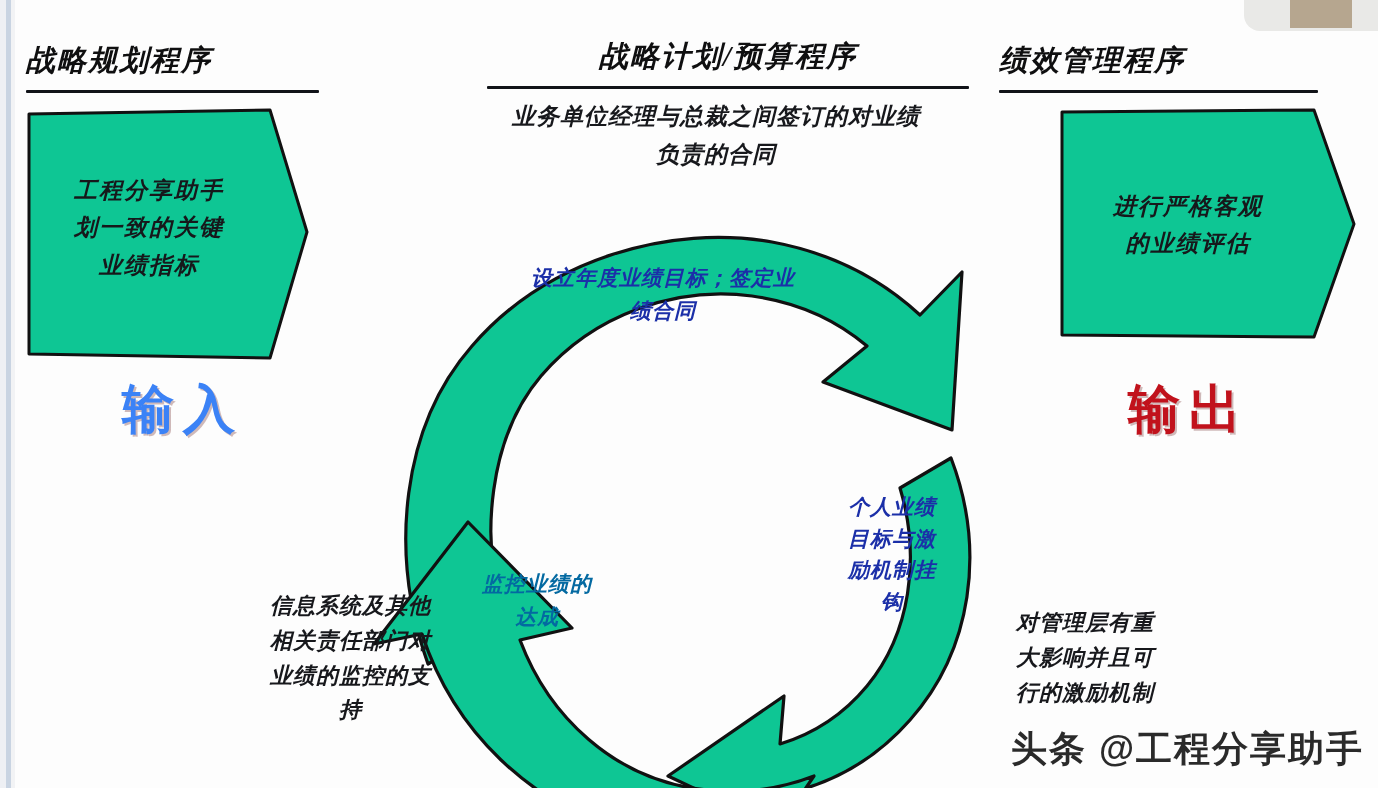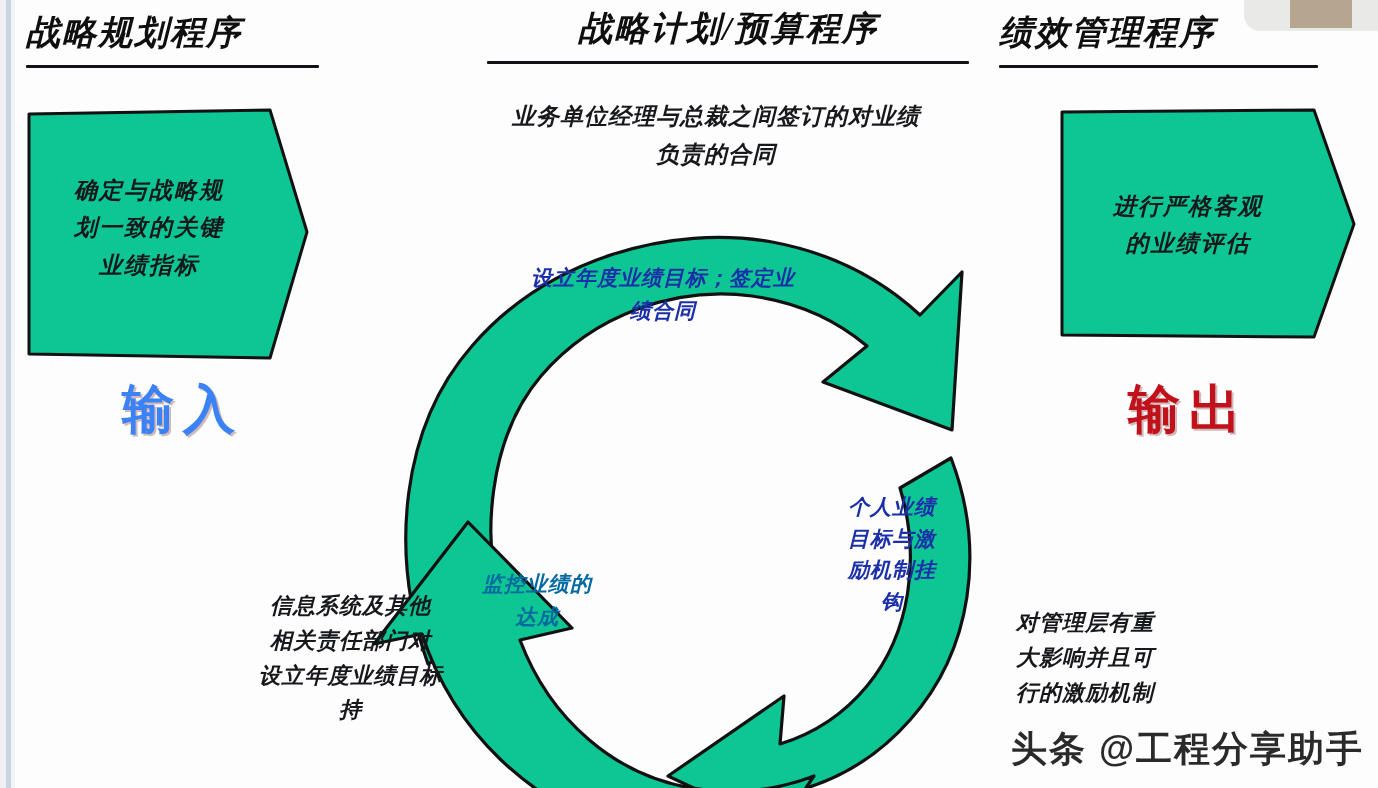--- a/index.html
+++ b/index.html
@@ -29,25 +29,26 @@
   .edge-strip.b { left: 6px; width: 5px; background: #c9d4e2; }
   .edge-strip.c { left: 11px; width: 4px; background: #f2f3f5; }
 
   
   .col-header {
     position: absolute;
   }
   .col-header .htext {
     font-family: "Liberation Serif", "DejaVu Serif", serif;
     font-weight: bold;
-    font-size: 34px;
+    font-size: 29px;
     color: #0f0f10;
     letter-spacing: 2px;
     white-space: nowrap;
     font-style: italic;
+    margin-top: 31px;
   }
   .col-header .hrule {
     margin-top: 9px;
     height: 3px;
     background: #111318;
     border-radius: 1px;
   }
   #hdr-left   { left: 26px;  top: 10px; width: 293px; }
   #hdr-center { left: 487px; top: 6px;  width: 482px; }
   #hdr-right  { left: 999px; top: 10px; width: 319px; }
@@ -190,21 +191,21 @@
   <div class="col-header" id="hdr-right">
     <div class="htext">绩效管理程序</div>
     <div class="hrule"></div>
   </div>
 
   <div class="pent-wrap" id="pent-left">
     <svg width="282" height="252" viewBox="0 0 282 252">
       <polygon points="2,6 243,2 280,124 243,250 2,246" fill="#0ec694" stroke="#111111" stroke-width="3" stroke-linejoin="round"></polygon>
     </svg>
     <div class="pent-label">
-      <div>确定与战略规</div>
+      <div>工程分享助手</div>
       <div>划一致的关键</div>
       <div>业绩指标</div>
     </div>
   </div>
 
   <div class="pent-wrap" id="pent-right">
     <svg width="296" height="231" viewBox="0 0 296 231">
       <polygon points="2,4 254,2 294,116 254,229 2,227" fill="#0ec694" stroke="#111111" stroke-width="3" stroke-linejoin="round"></polygon>
     </svg>
     <div class="pent-label">
@@ -276,21 +277,21 @@
 
     <div class="blue-lbl" id="lbl-bottom" style="color: #0369a1;">
       <div>监控业绩的</div>
       <div>达成</div>
     </div>
   </div>
 
   <div class="note" id="note-systems">
     <div>信息系统及其他</div>
     <div>相关责任部门对</div>
-    <div>设立年度业绩目标</div>
+    <div>业绩的监控的支</div>
     <div>持</div>
   </div>
 
   <div class="note" id="note-incentive">
     <div>对管理层有重</div>
     <div>大影响并且可</div>
     <div>行的激励机制</div>
   </div>
 
   <div id="brand">头条 @工程分享助手</div>

